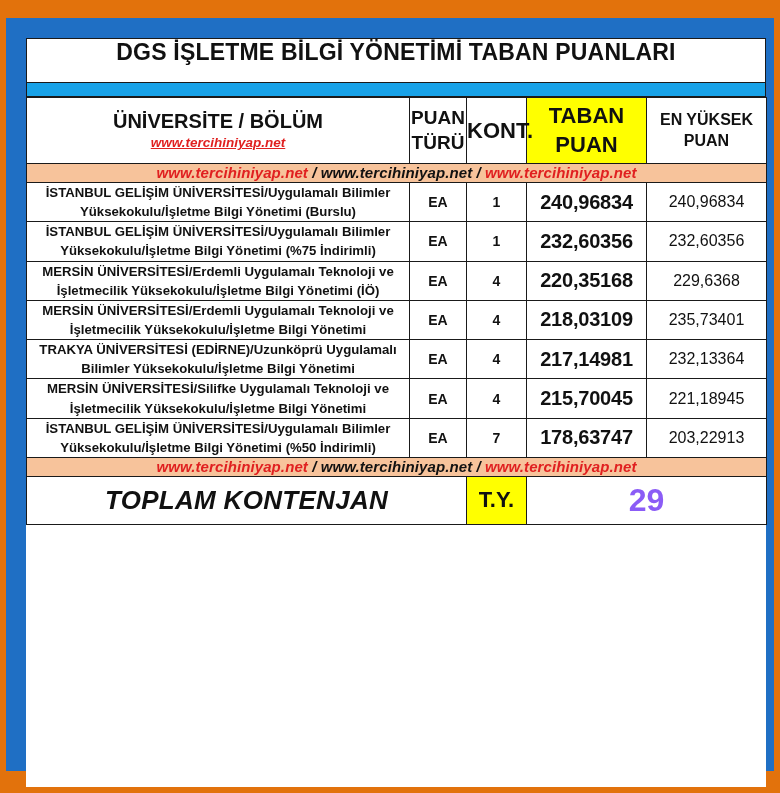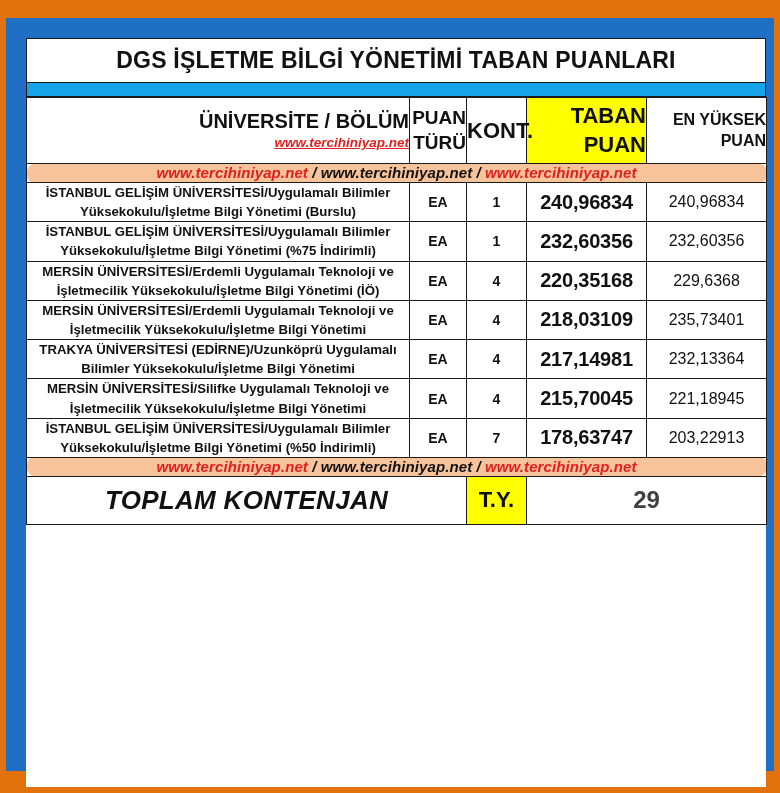--- a/index.html
+++ b/index.html
@@ -40,21 +40,21 @@
     background: #ffffff;
     box-sizing: border-box;
   }
 
   
   .title-row {
     height: 44px;
     border: 1.5px solid #1a1a1a;
     border-bottom: none;
     display: flex;
-    align-items: center;
+    align-items: flex-start;
     justify-content: center;
     background: #ffffff;
     box-sizing: border-box;
   }
   .title-row .title {
     font-size: 23px;
     font-weight: bold;
     color: #111111;
     letter-spacing: .2px;
     white-space: nowrap;
@@ -85,21 +85,21 @@
 
   
   col.c-uni  { width: 383px; }
   col.c-ptur { width:  57px; }
   col.c-kont { width:  60px; }
   col.c-taban{ width: 120px; }
   col.c-enyuk{ width: 120px; }
 
   
   .hdr {
-    text-align: right;
+    text-align: center;
     font-weight: bold;
     color: #111111;
     background: #ffffff;
     height: 66px;
   }
   .hdr-uni-main {
     font-size: 20px;
     font-weight: bold;
     line-height: 1.15;
     display: block;
@@ -130,21 +130,20 @@
     font-size: 16px;
     line-height: 1.3;
   }
 
   
   .banner td {
     background: #F7C39B;
     text-align: center;
     height: 14px;
     padding: 0;
-    border-radius: 8px;
   }
   .banner-text {
     font-size: 15px;
     font-weight: bold;
     font-style: italic;
     color: #111111;
     white-space: nowrap;
     letter-spacing: .1px;
   }
   .banner-text .u {
@@ -193,23 +192,23 @@
   }
   .total-ty {
     background: #FFFF00;
     text-align: center;
     font-size: 22px;
     font-weight: bold;
     color: #111111;
   }
   .total-value {
     text-align: center;
-    font-size: 24px;
-    font-weight: bold;
-    color: #404040;
+    font-size: 32px;
+    font-weight: bold;
+    color: #8b5cf6;
   }
 </style>
 </head>
 <body>
 
 <div class="page">
   <div class="blue-frame">
     <div class="sheet">
 
       <div class="title-row">

